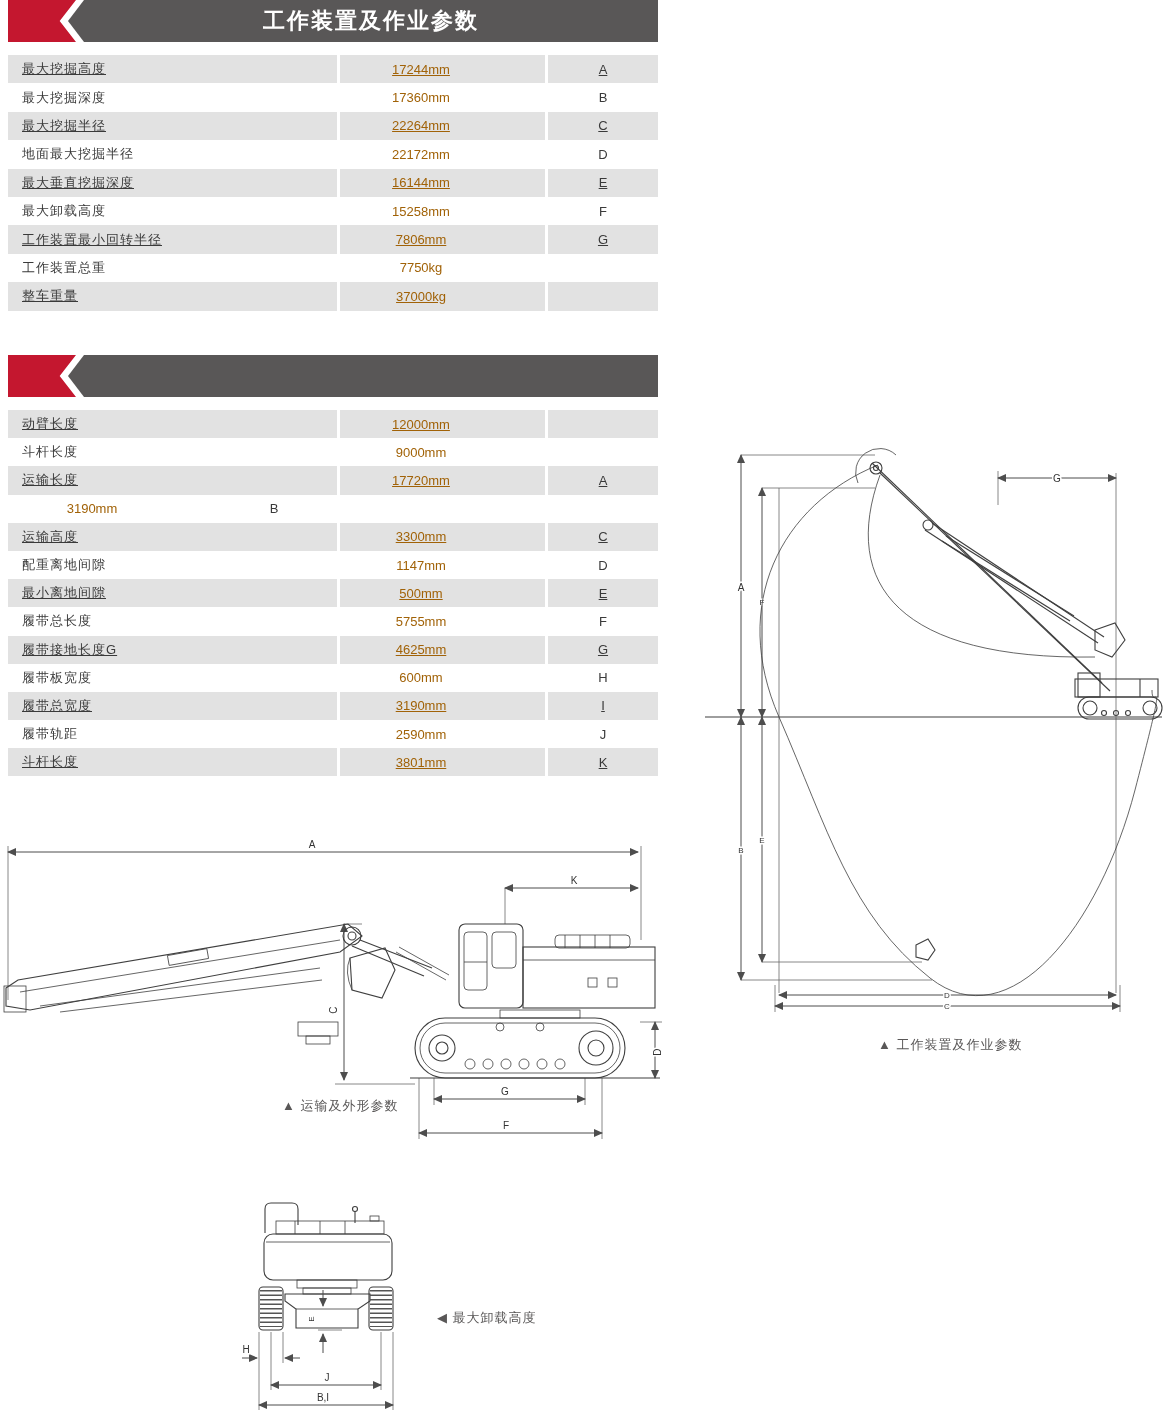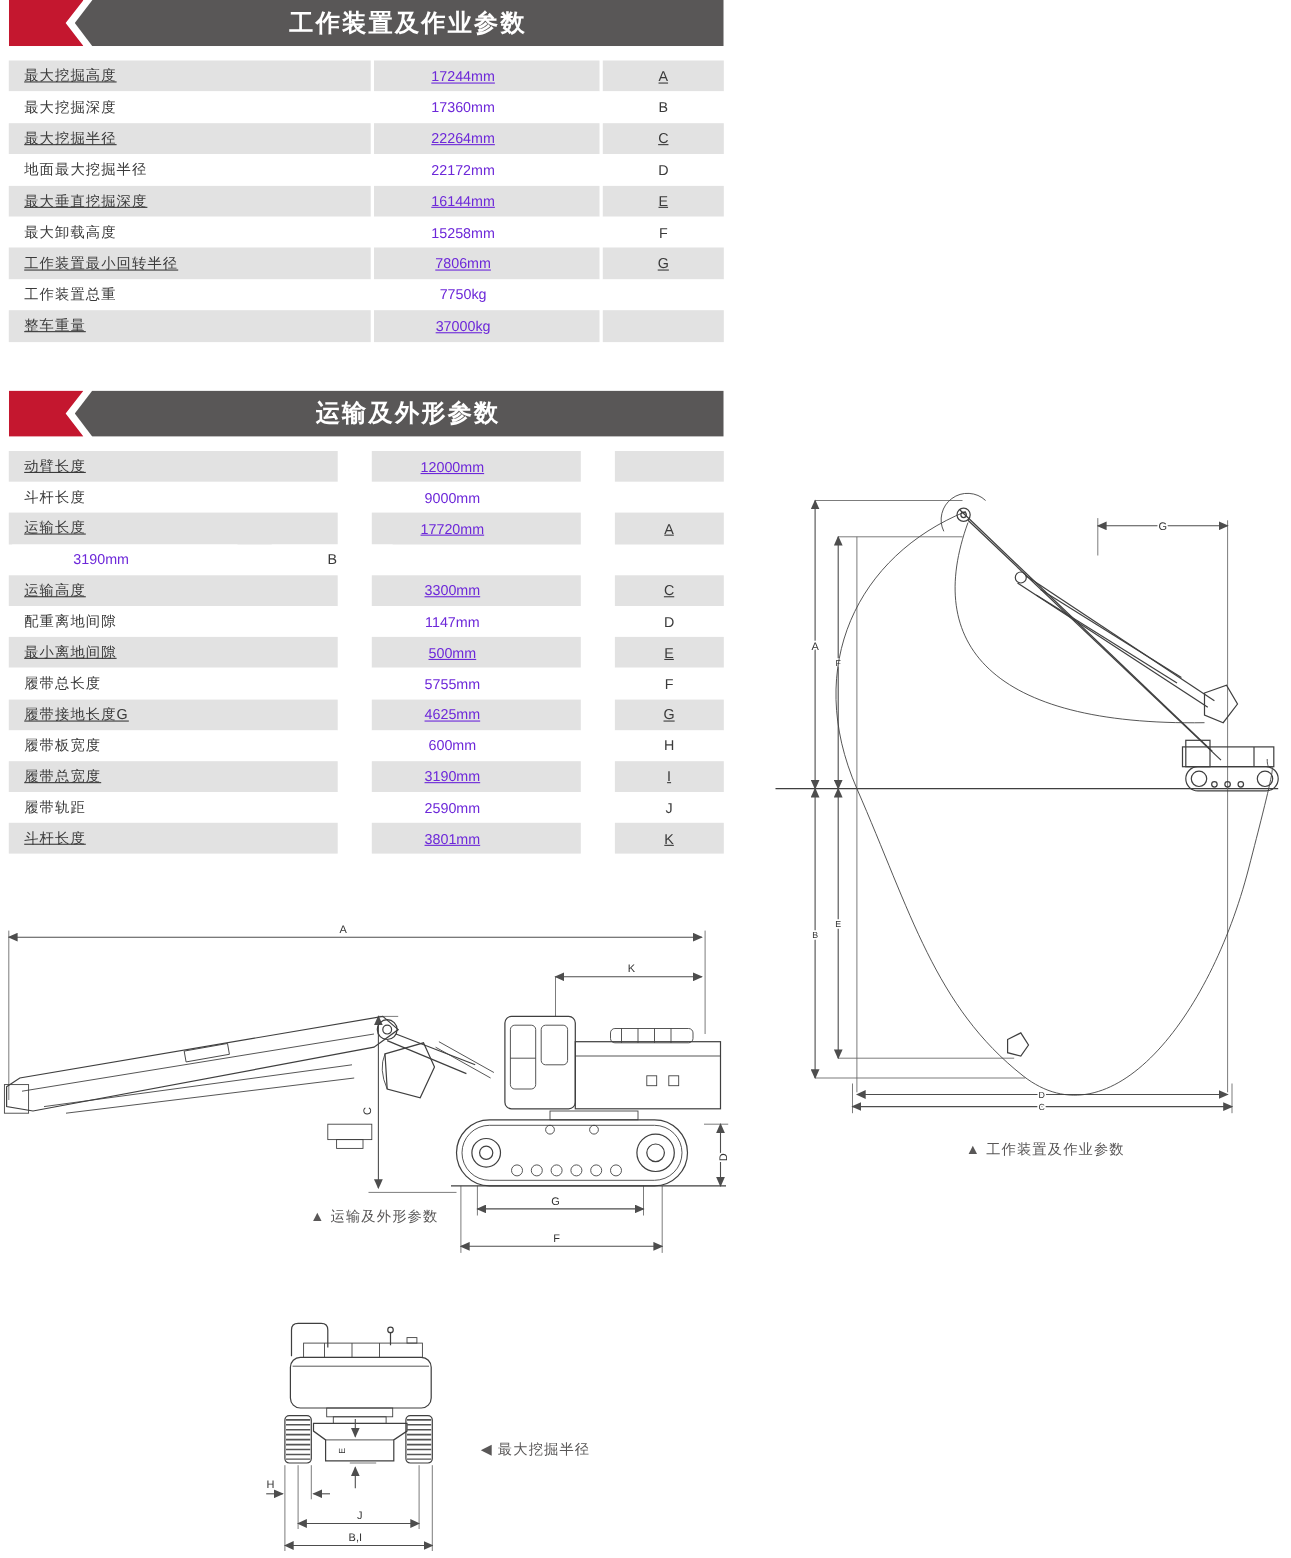--- a/index.html
+++ b/index.html
@@ -12,26 +12,26 @@
            clip-path:polygon(0 0,100% 0,76% 50%,100% 100%,0 100%);}
   .hdr-gray{position:absolute;left:60px;right:0;top:0;bottom:0;background:#595757;
            clip-path:polygon(16px 0,100% 0,100% 100%,16px 100%,0 50%);}
   .hdr-title{position:absolute;left:76px;right:0;top:0;height:42px;display:flex;align-items:center;
            justify-content:center;color:#ffffff;font-size:22px;font-weight:bold;letter-spacing:2px;}
 
   
   .spec-table{position:absolute;left:8px;width:650px;}
   .trow{display:flex;width:100%;}
   .t1 .trow{height:28.4px;}
-  .t2 .trow{height:28.2px;gap:28px;}
+  .t2 .trow{height:28.2px;}
   .trow.even .cell{background:#e2e2e2;text-decoration:underline;}
   .trow.odd  .cell{background:#ffffff;}
   .cell{display:flex;align-items:center;font-size:13px;color:#3a3a3a;box-sizing:border-box;}
   .c-label{width:329px;padding-left:14px;letter-spacing:1px;}
-  .c-value{width:205px;margin-left:3px;justify-content:center;padding-right:43px;color:#6d28d9;}
+  .c-value{width:205px;margin-left:3px;justify-content:center;padding-right:43px;color:#a16207;}
   .c-key{width:110px;margin-left:3px;justify-content:center;color:#3a3a3a;}
 
   
   .caption{position:absolute;font-size:13px;color:#595757;letter-spacing:1px;white-space:nowrap;}
 
   
   svg{position:absolute;overflow:visible;}
   svg text{font-family:"Liberation Sans","DejaVu Sans",sans-serif;font-size:10px;fill:#333;
            paint-order:stroke;stroke:#fff;stroke-width:3px;stroke-linejoin:round;text-anchor:middle;}
   .dim{stroke:#4d4d4d;stroke-width:1;fill:none;}
@@ -94,21 +94,20 @@
       <div class="trow even">
         <div class="cell c-label">整车重量</div>
         <div class="cell c-value">37000kg</div>
         <div class="cell c-key"></div>
       </div>
     </div>
 
   <div class="secheader" style="top:355px;">
     <div class="hdr-red"></div>
     <div class="hdr-gray"></div>
-    <div class="hdr-title">运输及外形参数</div>
   </div>
 
   <div class="spec-table t2" style="top:410px;">
       <div class="trow even">
         <div class="cell c-label">动臂长度</div>
         <div class="cell c-value">12000mm</div>
         <div class="cell c-key"></div>
       </div>
       <div class="trow odd">
         <div class="cell c-label">斗杆长度</div>
@@ -381,15 +380,15 @@
       <line class="dim" style="marker-start:url(#ar3);marker-end:url(#ar3)" x1="59" y1="220" x2="193" y2="220"></line>
     </g>
     <text x="46" y="168">H</text>
     <text transform="rotate(-90 114 134)" x="114" y="134" style="font-size:8px">E</text>
     <text x="127" y="196">J</text>
     <text x="123" y="216">B,I</text>
   </svg>
 
   <div class="caption" style="left:878px;top:1036px;">▲ 工作装置及作业参数</div>
   <div class="caption" style="left:282px;top:1097px;">▲ 运输及外形参数</div>
-  <div class="caption" style="left:437px;top:1309px;">◀ 最大挖掘半径</div>
+  <div class="caption" style="left:437px;top:1309px;">◀ 最大卸载高度</div>
 
 </div>
 
 </body></html>

